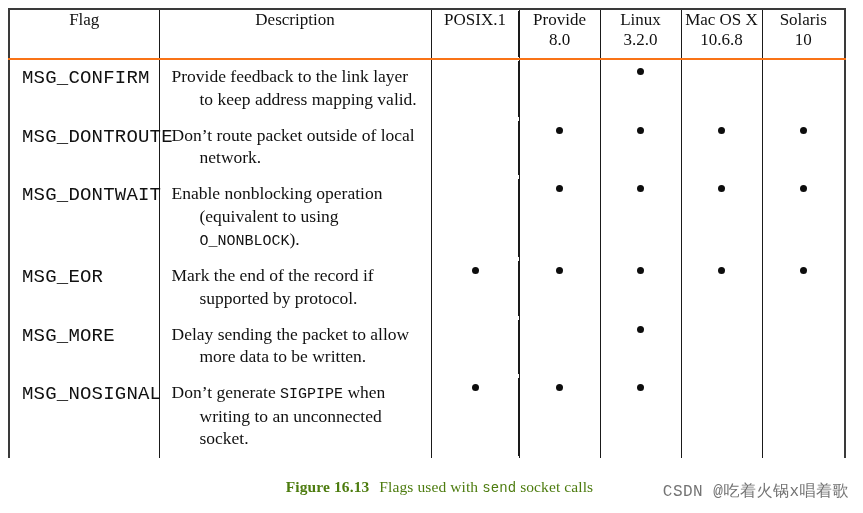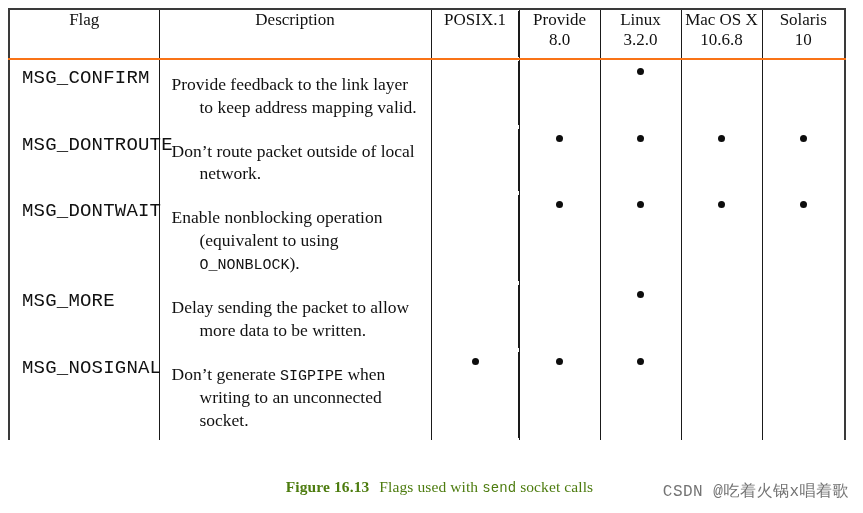--- a/index.html
+++ b/index.html
@@ -81,21 +81,20 @@
     white-space: nowrap;
     color: #111111;
   }
 
   .desc {
     padding: 5px 8px 8px 12px;
     font-size: 17.5px;
     line-height: 1.30;
     padding-left: 40px;
     text-indent: -28px;
-    margin-top: 8px;
   }
   .desc .code {
     font-family: "Liberation Mono", "DejaVu Sans Mono", monospace;
     font-size: 15px;
     letter-spacing: 0px;
   }
 
   .mark-cell {
     text-align: center;
     vertical-align: top;
@@ -218,20 +217,33 @@
             <div class="desc">Enable nonblocking operation (equivalent to using <span class="code">O_NONBLOCK</span>).</div>
           </td>
           <td class="col-posix c-posix mark-cell"><span class="dot hidden"></span></td>
           <td class="col-freebsd c-freebsd mark-cell"><span class="dot"></span></td>
           <td class="col-linux c-linux mark-cell"><span class="dot"></span></td>
           <td class="col-macosx c-macosx mark-cell"><span class="dot"></span></td>
           <td class="col-solaris c-solaris mark-cell"><span class="dot"></span></td>
         </tr>
         <tr class="body-row">
           <td class="col-flag">
+            <div class="flag-name">MSG_EOR</div>
+          </td>
+          <td class="col-desc">
+            <div class="desc">Mark the end of the record if supported by protocol.</div>
+          </td>
+          <td class="col-posix c-posix mark-cell"><span class="dot"></span></td>
+          <td class="col-freebsd c-freebsd mark-cell"><span class="dot"></span></td>
+          <td class="col-linux c-linux mark-cell"><span class="dot"></span></td>
+          <td class="col-macosx c-macosx mark-cell"><span class="dot"></span></td>
+          <td class="col-solaris c-solaris mark-cell"><span class="dot"></span></td>
+        </tr>
+        <tr class="body-row">
+          <td class="col-flag">
             <div class="flag-name">MSG_MORE</div>
           </td>
           <td class="col-desc">
             <div class="desc">Delay sending the packet to allow more data to be written.</div>
           </td>
           <td class="col-posix c-posix mark-cell"><span class="dot hidden"></span></td>
           <td class="col-freebsd c-freebsd mark-cell"><span class="dot hidden"></span></td>
           <td class="col-linux c-linux mark-cell"><span class="dot"></span></td>
           <td class="col-macosx c-macosx mark-cell"><span class="dot hidden"></span></td>
           <td class="col-solaris c-solaris mark-cell"><span class="dot hidden"></span></td>

